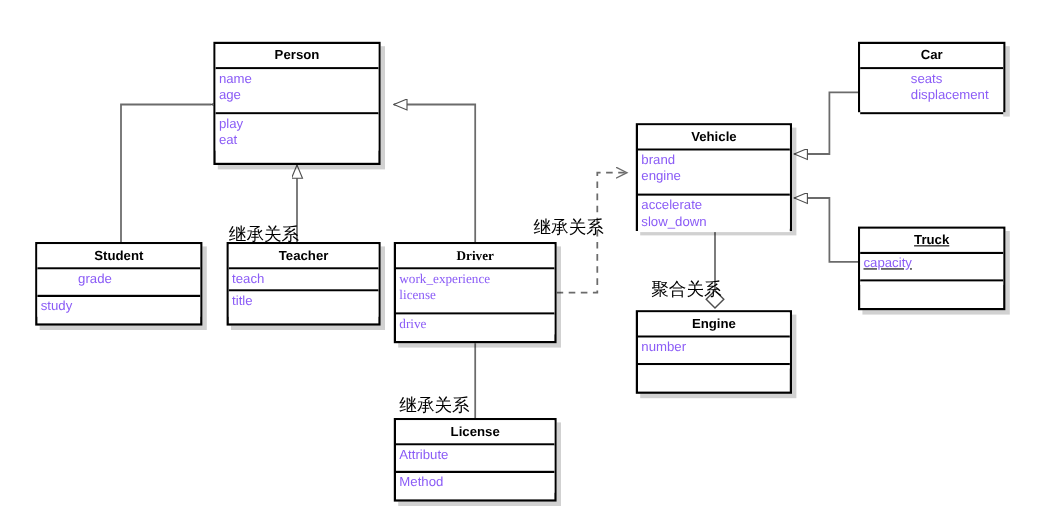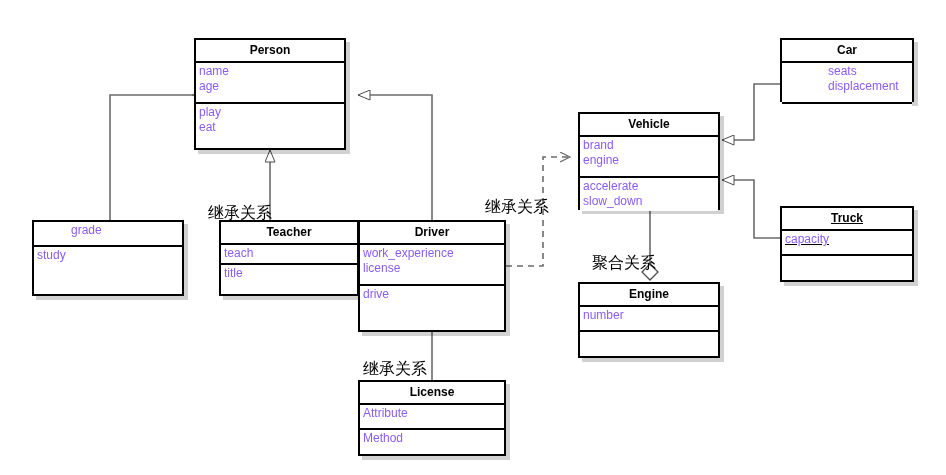--- a/index.html
+++ b/index.html
@@ -139,39 +139,40 @@
       <div class="uml-row">name</div>
       <div class="uml-row">age</div>
     </div>
     <div class="uml-section">
       <div class="uml-row">play</div>
       <div class="uml-row">eat</div>
     </div>
   </div>
 
   <div class="uml-class" style="left:32px; top:220px; width:152px; height:76px;">
+    <div class="uml-title">Student</div>
     <div class="uml-section" style="height:20px;padding-left:37px;">
       <div class="uml-row">grade</div>
     </div>
     <div class="uml-section">
       <div class="uml-row">study</div>
     </div>
   </div>
 
-  <div class="uml-class" style="left:219px; top:220px; width:140px; height:76px;">
+  <div class="uml-class" style="left:206px; top:220px; width:140px; height:76px;">
     <div class="uml-title">Teacher</div>
     <div class="uml-section">
       <div class="uml-row">teach</div>
     </div>
     <div class="uml-section" style="height:20px;">
       <div class="uml-row">title</div>
     </div>
   </div>
 
-  <div class="uml-class" style="left:358px; top:220px; width:148px; height:112px;">
+  <div class="uml-class" style="left:358px; top:220px; width:148px; height:92px;font-family:Liberation Serif, serif;">
     <div class="uml-title">Driver</div>
     <div class="uml-section" style="height:36px;">
       <div class="uml-row">work_experience</div>
       <div class="uml-row">license</div>
     </div>
     <div class="uml-section">
       <div class="uml-row">drive</div>
     </div>
   </div>
 

